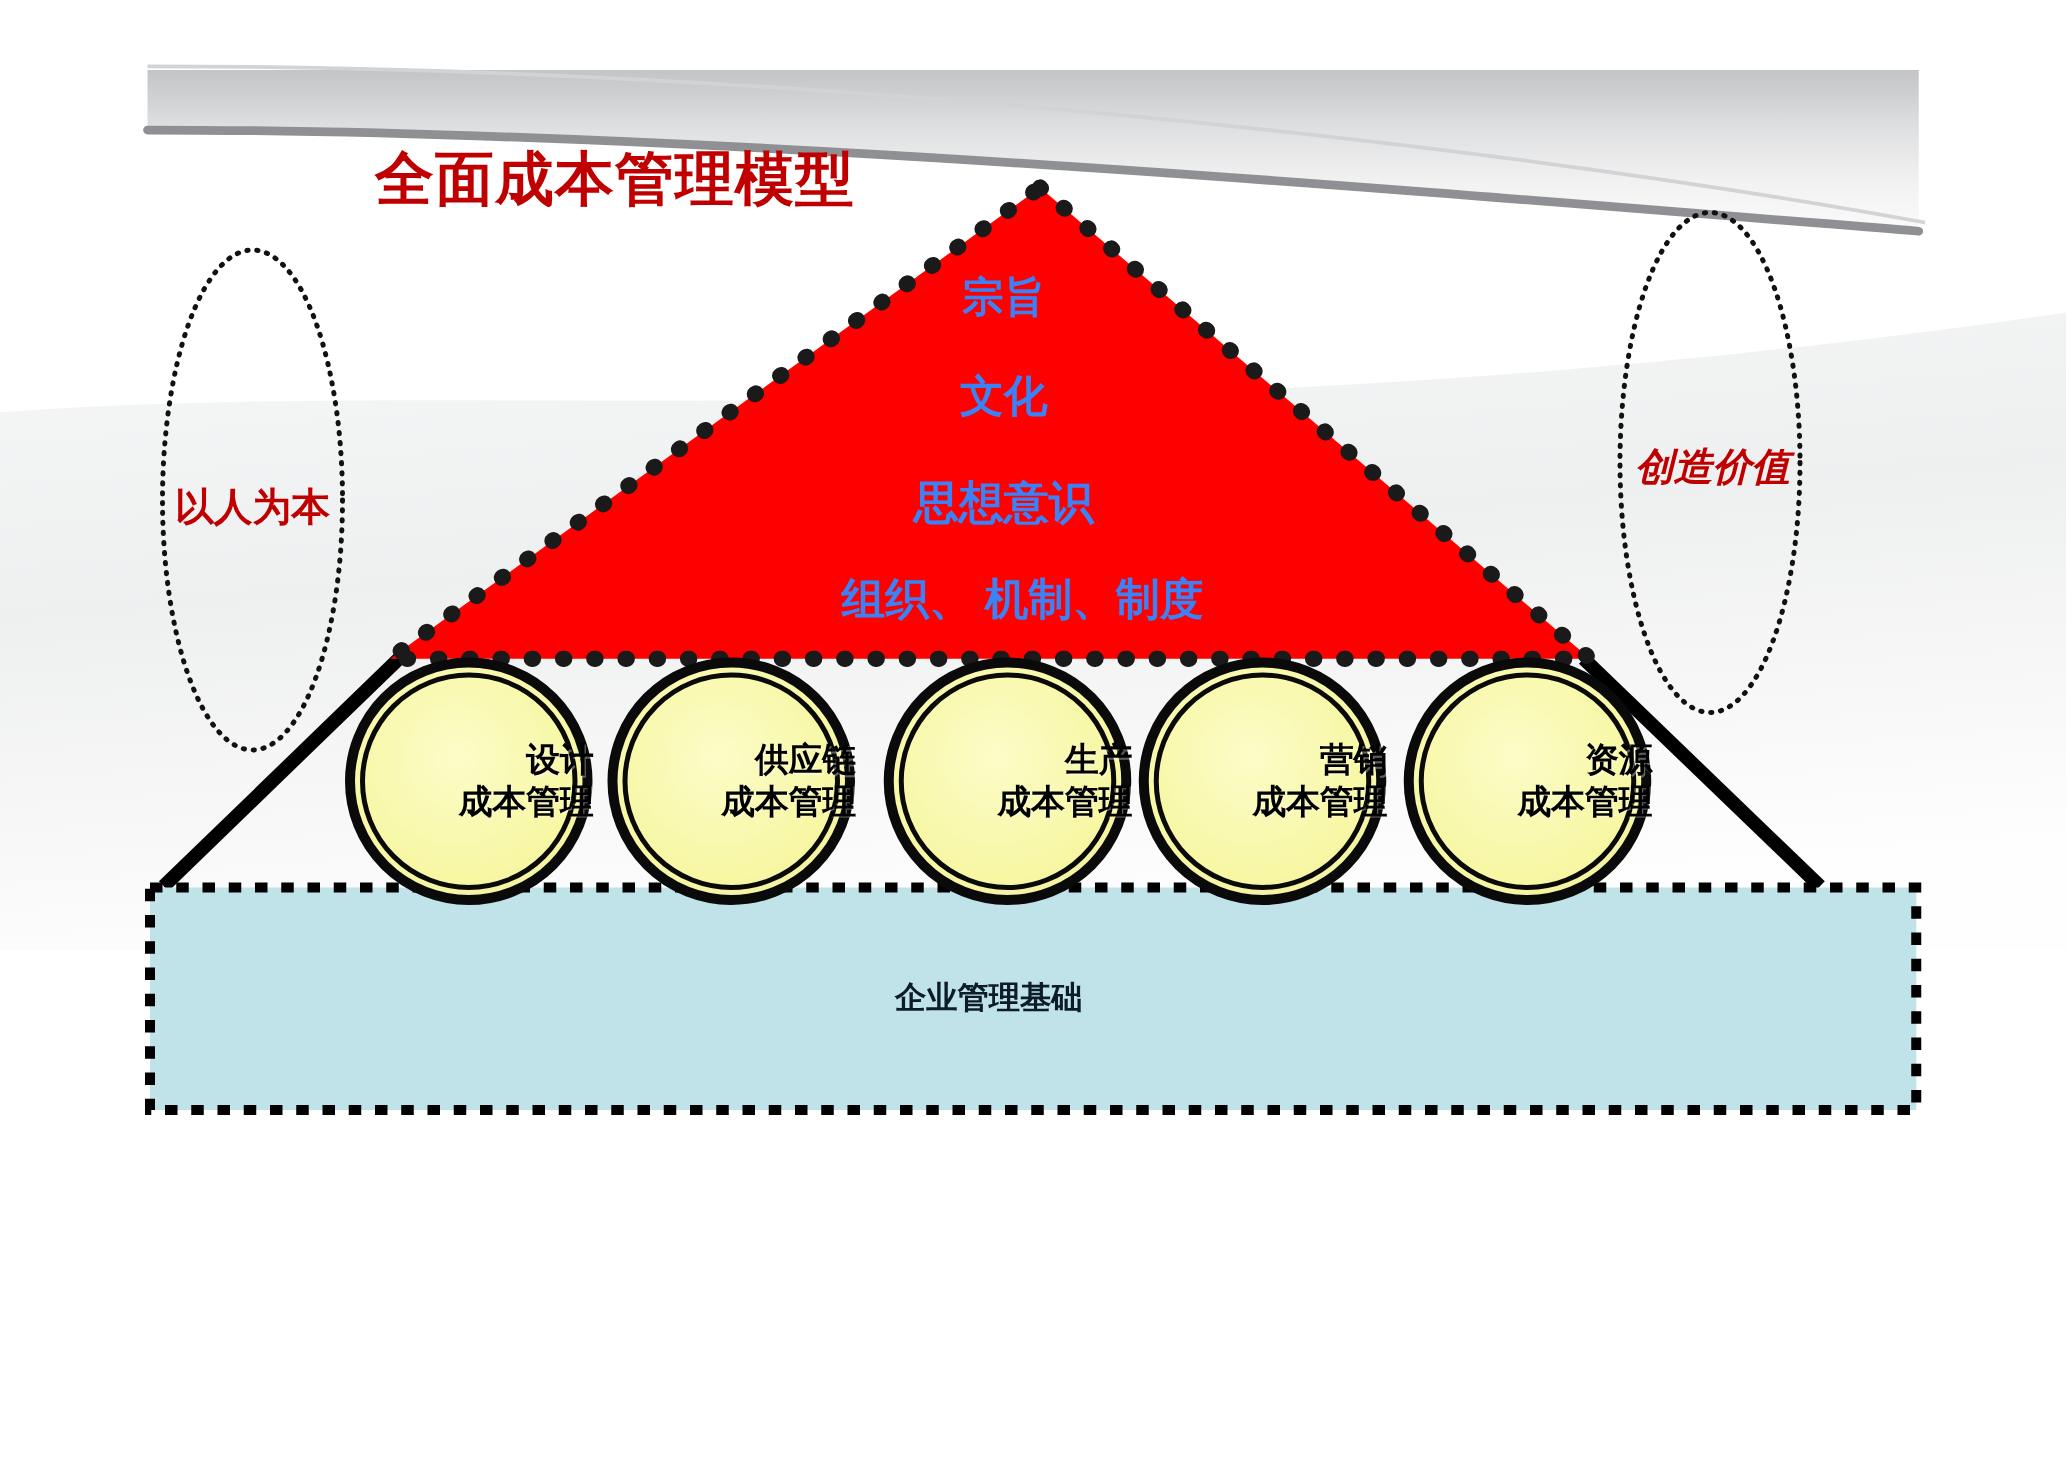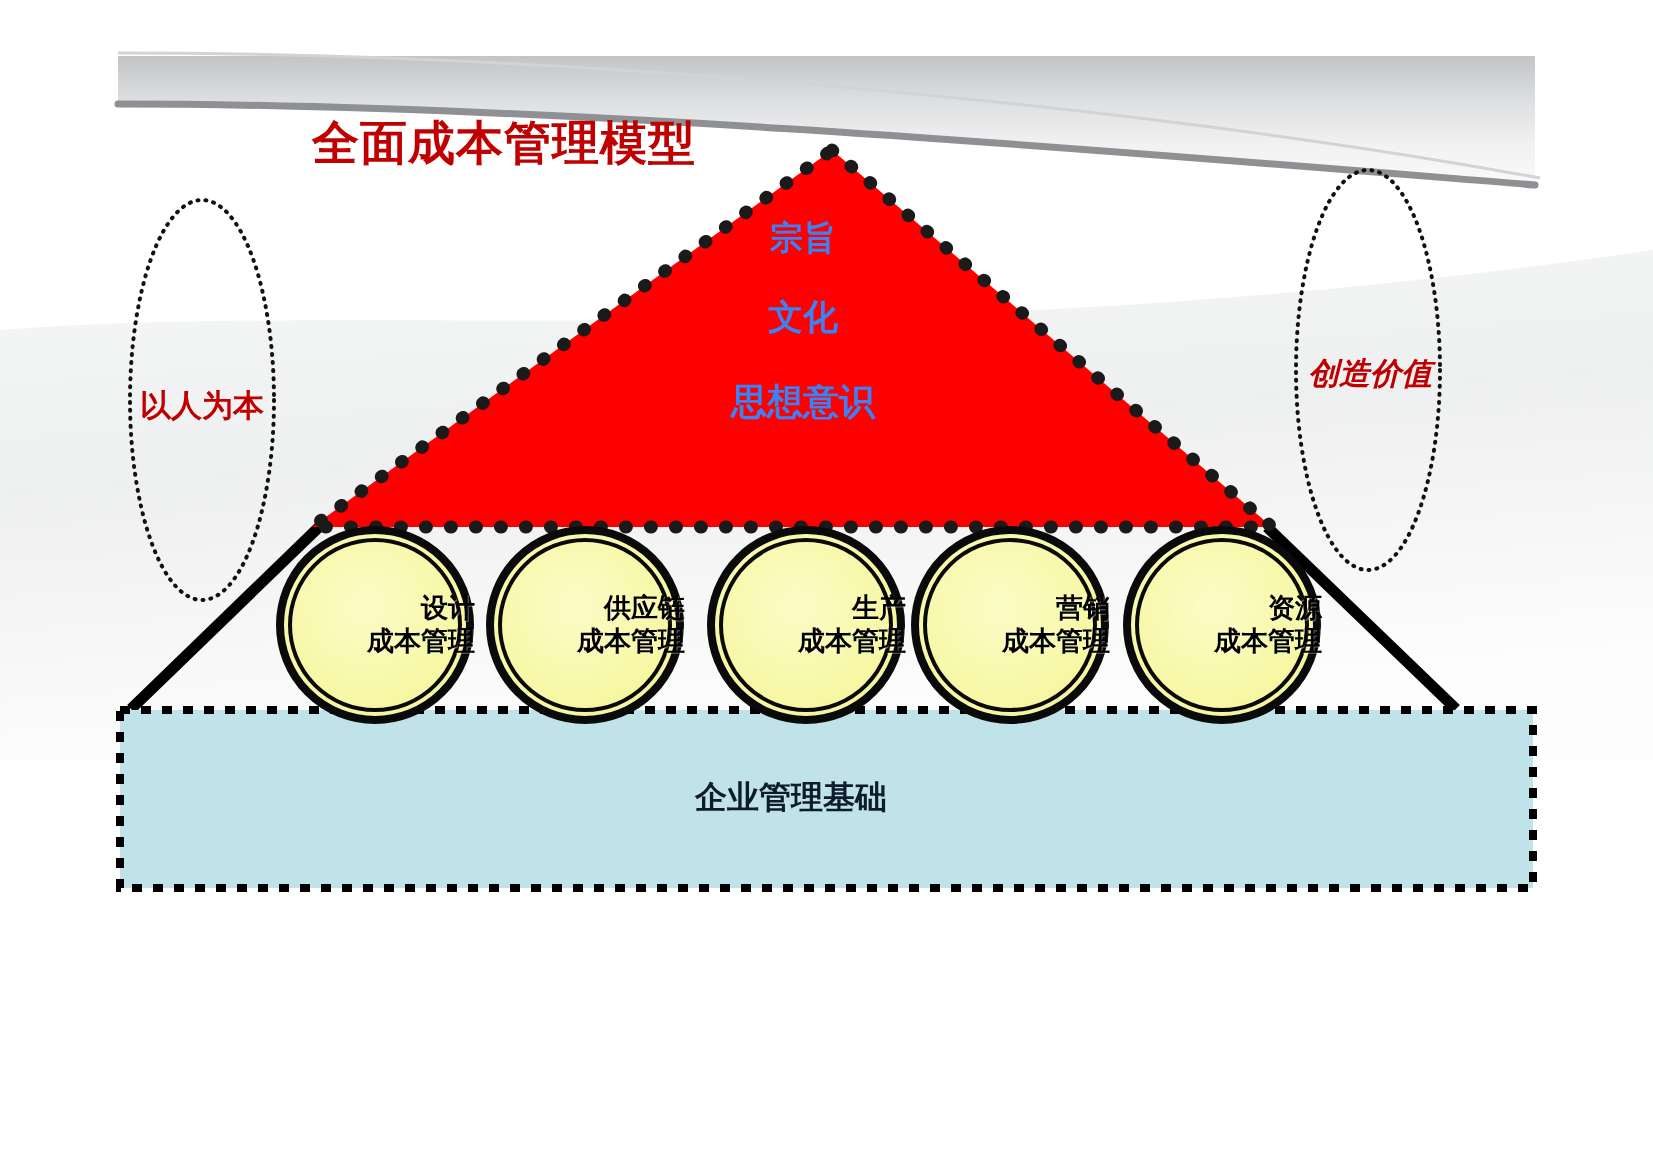--- a/index.html
+++ b/index.html
@@ -23,21 +23,21 @@
     top: 0;
     width: 1653px;
     height: 1168px;
   }
   .txt {
     position: absolute;
     white-space: nowrap;
     pointer-events: none;
   }
   #page-title {
-    left: 312px;
+    left: 300px;
     top: 112px;
     font-size: 47px;
     font-weight: bold;
     color: #c00000;
     letter-spacing: 1px;
   }
   .tri-line {
     color: #3b82f6;
     font-weight: bold;
     text-align: center;
@@ -65,21 +65,21 @@
     color: #000000;
     font-weight: bold;
     font-size: 27px;
     line-height: 1.22;
     pointer-events: none;
     text-shadow: 1px 1px 0 rgba(255,255,255,0.35);
   }
   #base-label {
     left: 791px;
     top: 798px;
-    font-size: 32px;
+    font-size: 25px;
     color: #0d1b2a;
     font-weight: bold;
     transform: translate(-50%, -50%);
   }
 </style>
 </head>
 <body>
 
 <div id="slide">
 
@@ -158,20 +158,21 @@
         <circle cx="1222" cy="625" r="85" fill="none" stroke="#0a0a0a" stroke-width="4"></circle>
       </g>
     </g>
   </svg>
 
   <div class="txt" id="page-title">全面成本管理模型</div>
 
   <div class="txt tri-line" id="tri-line-1">宗旨</div>
   <div class="txt tri-line" id="tri-line-2">文化</div>
   <div class="txt tri-line" id="tri-line-3">思想意识</div>
+  <div class="txt tri-line" id="tri-line-4">组织、 机制、制度</div>
 
   <div class="txt ellipse-label" id="left-ellipse-label">以人为本</div>
   <div class="txt ellipse-label" id="right-ellipse-label">创造价值</div>
 
   <div class="circle-label" style="left:375px; top:625px;">
     <div>设计</div>
     <div>成本管理</div>
   </div>
   <div class="circle-label" style="left:585px; top:625px;">
     <div>供应链</div>

